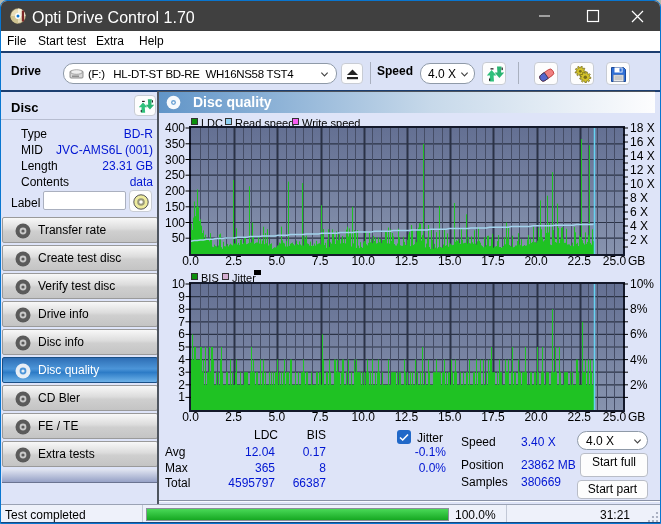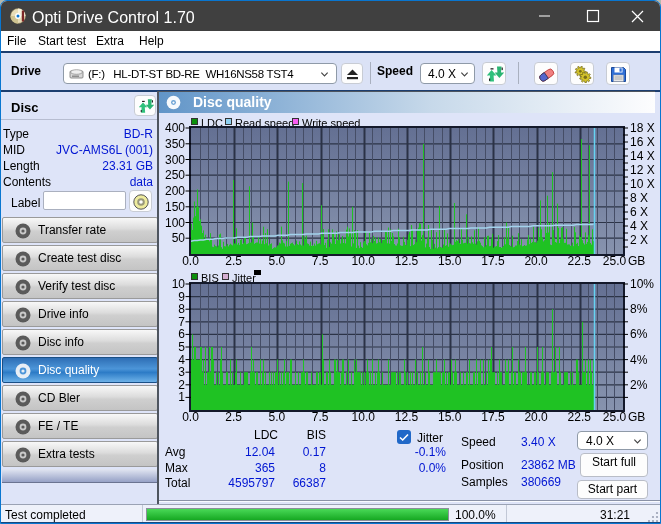--- a/index.html
+++ b/index.html
@@ -7,26 +7,26 @@
 
 #title { left:0; top:0; width:659px; height:30px; background:#404040; color:#fff; font-size:16px; }
 #title .txt { position:absolute; left:31px; top:8px; }
 
 #menu { left:0; top:30px; width:659px; height:20px; background:#fff; font-size:12px; color:#000; }
 #menu span { position:absolute; top:3px; }
 .hline { left:0; width:659px; height:2px; background:#1c3e70; }
 
 #tbar { left:0; top:52px; width:659px; height:37px; background:#dbe2f6; }
 .lbl { font-weight:bold; font-size:12px; color:#000; }
-.combo { position:absolute; background:#fff; border:1px solid #8f9aa8; border-radius:4px; font-size:12px; }
+.combo { position:absolute; background:#fff; border:1px solid #8f9aa8; border-radius:10px; font-size:12px; }
 .chev { position:absolute; width:9px; height:9px; }
 .btn { position:absolute; background:#fdfdfd; border:1px solid #c8ccd4; border-radius:4px; }
 
 .blue { color:#0015d2; }
-.prow { position:absolute; left:0; font-size:12px; width:152px; padding-left:2px; }
+.prow { position:absolute; left:0; font-size:12px; width:152px; padding-left:20px; }
 .prow .v { position:absolute; right:0; top:0; }
 .navbtn { position:absolute; left:1px; width:156px; height:26px; background:linear-gradient(#f8f8f8,#dcdcdc 45%,#cfcfcf 55%,#c4c4c4); border:1px solid #9a9a9a; border-radius:2px; font-size:12px; color:#000; }
 .navbtn .t { position:absolute; left:35px; top:5px; }
 .navbtn.act { background:linear-gradient(#2e6eb5,#4c95d8 45%,#2c7bc6 60%,#6db1e8); border-color:#1a4f86; color:#fff; }
 
 #sbar { left:0; top:503px; width:659px; height:19px; background:#eef1fa; border-top:1px solid #9aa2b4; font-size:12px; }
 
 text.ax { font-family:"Liberation Sans",sans-serif; font-size:12px; fill:#000; }
 line.gh { stroke:#2c3447; stroke-width:1.2; }
 line.gv { stroke:#454d66; stroke-width:1; }

